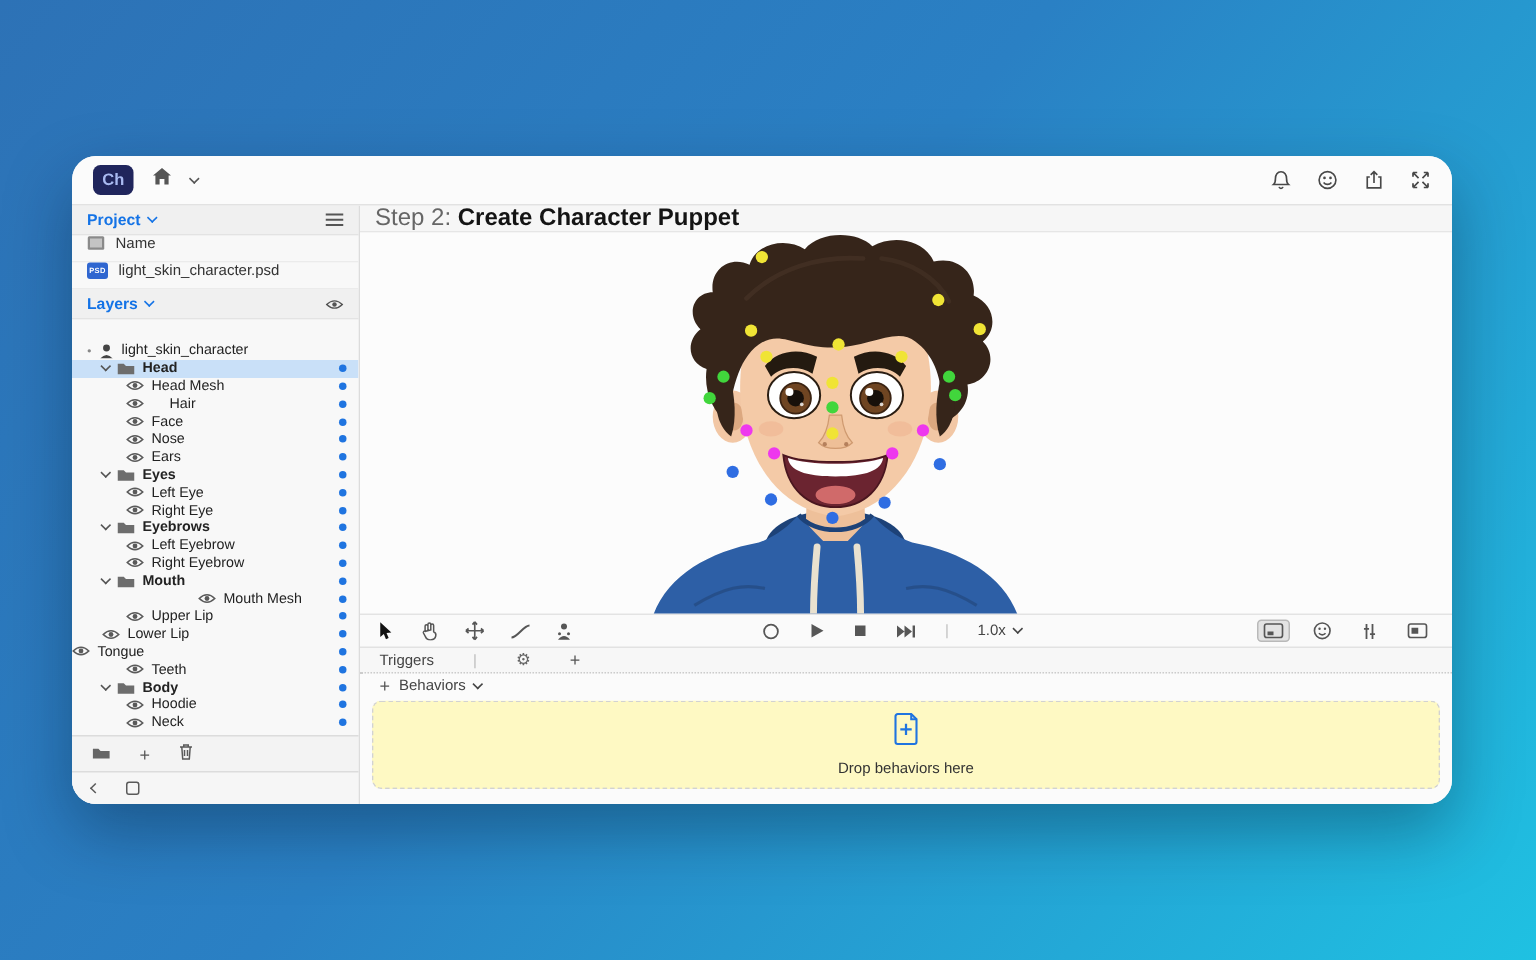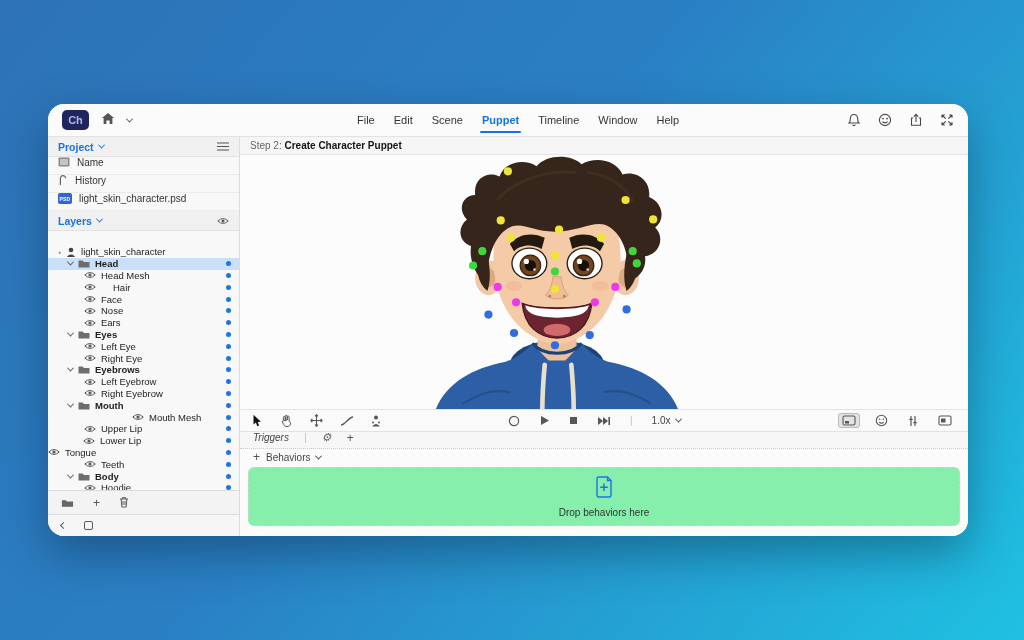--- a/index.html
+++ b/index.html
@@ -52,71 +52,62 @@
   .trow .ticon { color:#6d6d6d; display:flex; flex:none; }
   .trow.group .lbl { font-weight:700; }
   .sidebar-tools { height:24px; flex:none; border-top:1px solid #dcdcdc; background:#f3f3f3;
     display:flex; align-items:center; gap:19px; padding:0 13px; color:#5a5a5a; }
   .statusbar { height:22px; flex:none; border-top:1px solid #dcdcdc; background:#f6f6f6;
     display:flex; align-items:center; gap:18px; padding:0 13px; color:#5a5a5a; }
   .sq { width:9px; height:9px; border:1.3px solid currentColor; border-radius:2px; }
   
   .main { flex:1; display:flex; flex-direction:column; min-width:0; background:#fbfbfb; }
   .stage-title { height:18px; flex:none; border-bottom:1px solid #e6e6e6; display:flex;
-    align-items:center; padding:0 10px; font-size:10px; color:#666; background:#f6f6f6; }
+    align-items:center; padding:0 10px; font-size:16px; color:#666; background:#f6f6f6; }
   .stage-title b { color:#141414; font-weight:700; }
   .canvas { position:relative; height:255px; flex:none; background:#fcfcfc; overflow:hidden;
     border-bottom:1px solid #e3e3e3; }
   .character { position:absolute; left:184px; top:1px; }
   .toolbar { height:22px; flex:none; display:flex; align-items:center; background:#fafafa;
     border-bottom:1px solid #e2e2e2; padding:0 12px; position:relative; color:#565656; }
   .tools { display:flex; gap:17px; align-items:center; }
   .tools .icon, .playback .icon, .tb-icons .icon { display:flex; cursor:default; }
   .tools .icon.active { color:#111; }
   .playback { position:absolute; left:268px; display:flex; gap:19px; align-items:center; }
   .speed { font-size:10px; color:#444; display:flex; align-items:center; gap:5px; }
   .pb-divider { color:#c0c0c0; font-size:10px; }
   .tb-icons { margin-left:auto; display:flex; gap:11px; align-items:center; }
   .tb-icons .wrap { padding:1px 3px; border-radius:3px; border:1px solid transparent; display:flex; }
   .tb-icons .wrap.active { background:#e3e3e3; border-color:#b9b9b9; }
-  .triggers-row { height:17px; flex:none; display:flex; align-items:flex-start; gap:15px; padding:0 13px;
-    font-size:10px; color:#444; background:#f7f7f7; border-bottom:1px dotted #cccccc;font-style:italic; }
+  .triggers-row { height:17px; flex:none; display:flex; align-items:center; gap:26px; padding:0 13px;
+    font-size:10px; color:#444; background:#f7f7f7; border-bottom:1px dotted #cccccc; }
   .t-div { color:#bbb; }
   .gear { font-size:11px; color:#666; line-height:1; }
   .plus { font-size:12px; color:#555; line-height:1; }
   .behaviors-row { height:16px; flex:none; display:flex; align-items:center; gap:6px; padding:0 13px;
     font-size:10px; color:#444; }
   .dropzone { flex:1; margin:2px 8px 10px 8px; border:1px dashed #d2d2d2; border-radius:6px;
-    background:#86efac; display:flex; flex-direction:column; align-items:center; justify-content:center; gap:5px; }
+    background:#fef9c3; display:flex; flex-direction:column; align-items:center; justify-content:center; gap:5px; }
   .drop-text { font-size:10px; color:#333; }
 </style>
 </head>
 <body>
 
 <div class="window">
 
   <div class="titlebar">
     <div class="tb-left">
       <div class="logo">Ch</div>
       <span class="icon">
         <svg width="14" height="13" viewBox="0 0 14 13">
             <path d="M7 1 L13 6 H11.4 V12 H8.6 V8.4 H5.4 V12 H2.6 V6 H1 Z" fill="#555"></path>
           </svg>
       </span>
       <span class="chev"></span>
     </div>
-    <nav class="menus">
-        <span class="menu-item">File</span>
-        <span class="menu-item">Edit</span>
-        <span class="menu-item">Scene</span>
-        <span class="menu-item active">Puppet</span>
-        <span class="menu-item">Timeline</span>
-        <span class="menu-item">Window</span>
-        <span class="menu-item">Help</span>
-      </nav>
     <div class="tb-right">
         <span class="icon">
           <svg width="14" height="14" viewBox="0 0 14 14">
             <path d="M7 1.5 C4.6 1.5 3.3 3.4 3.3 6 C3.3 9 2.1 10 2.1 10 H11.9 C11.9 10 10.7 9 10.7 6 C10.7 3.4 9.4 1.5 7 1.5 Z" fill="none" stroke="currentColor" stroke-width="1.1"></path>
             <path d="M5.7 11.6 a1.35 1.35 0 0 0 2.6 0" fill="none" stroke="currentColor" stroke-width="1.1"></path>
           </svg>
         </span>
         <span class="icon">
           <svg width="14" height="14" viewBox="0 0 14 14">
             <circle cx="7" cy="7" r="5.6" fill="none" stroke="currentColor" stroke-width="1.1"></circle>
@@ -153,26 +144,20 @@
       </div>
       <div class="project-rows">
           <div class="prow">
             <span class="icon"><svg width="12" height="10" viewBox="0 0 12 10">
                 <rect x=".5" y=".5" width="11" height="9" rx="1" fill="#8a8a8a"></rect>
                 <rect x="2" y="2" width="8" height="6" fill="#c4c4c4"></rect>
               </svg></span>
             <span>Name</span>
           </div>
           <div class="prow">
-            <span class="icon"><svg width="10" height="12" viewBox="0 0 10 12">
-                <path d="M7.6 3.2 a2.6 2.6 0 1 0 -5.2 0 M2.4 3.2 V10" fill="none" stroke="#666" stroke-width="1.2"></path>
-              </svg></span>
-            <span>History</span>
-          </div>
-          <div class="prow">
             <span class="psd-badge">PSD</span>
             <span>light_skin_character.psd</span>
           </div>
         </div>
 
       <div class="panel-header">
         <span>Layers</span>
         <span class="chev"></span>
         <span class="right icon">
           <svg width="12" height="8" viewBox="0 0 16 10">
@@ -335,21 +320,21 @@
           <div class="trow leaf" style="padding-left: 36px;">
             <span class="ticon">
               <svg width="12" height="8" viewBox="0 0 12 8">
                 <path d="M.8 4 Q6 -.9 11.2 4 Q6 8.9 .8 4 Z" fill="none" stroke="#5a5a5a" stroke-width="1"></path>
                 <circle cx="6" cy="4" r="1.6" fill="#5a5a5a"></circle>
               </svg>
             </span>
             <span class="lbl">Upper Lip</span>
             <span class="dot"></span>
           </div>
-          <div class="trow leaf" style="padding-left: 35px;">
+          <div class="trow leaf" style="padding-left: 20px;">
             <span class="ticon">
               <svg width="12" height="8" viewBox="0 0 12 8">
                 <path d="M.8 4 Q6 -.9 11.2 4 Q6 8.9 .8 4 Z" fill="none" stroke="#5a5a5a" stroke-width="1"></path>
                 <circle cx="6" cy="4" r="1.6" fill="#5a5a5a"></circle>
               </svg>
             </span>
             <span class="lbl">Lower Lip</span>
             <span class="dot"></span>
           </div>
           <div class="trow leaf" style=" justify-content: space-between;">

